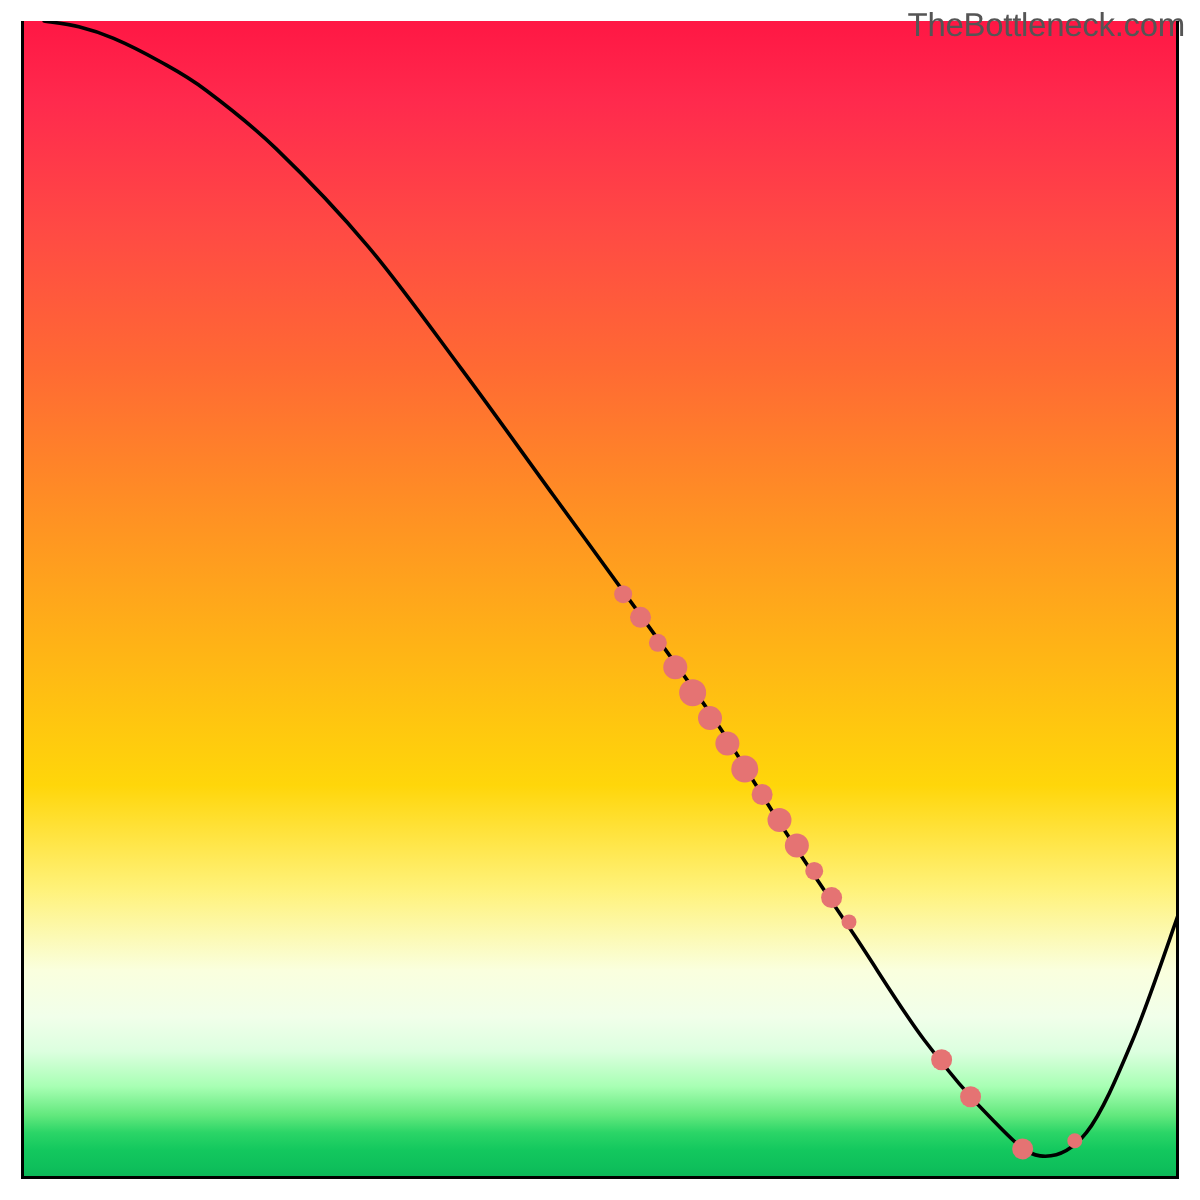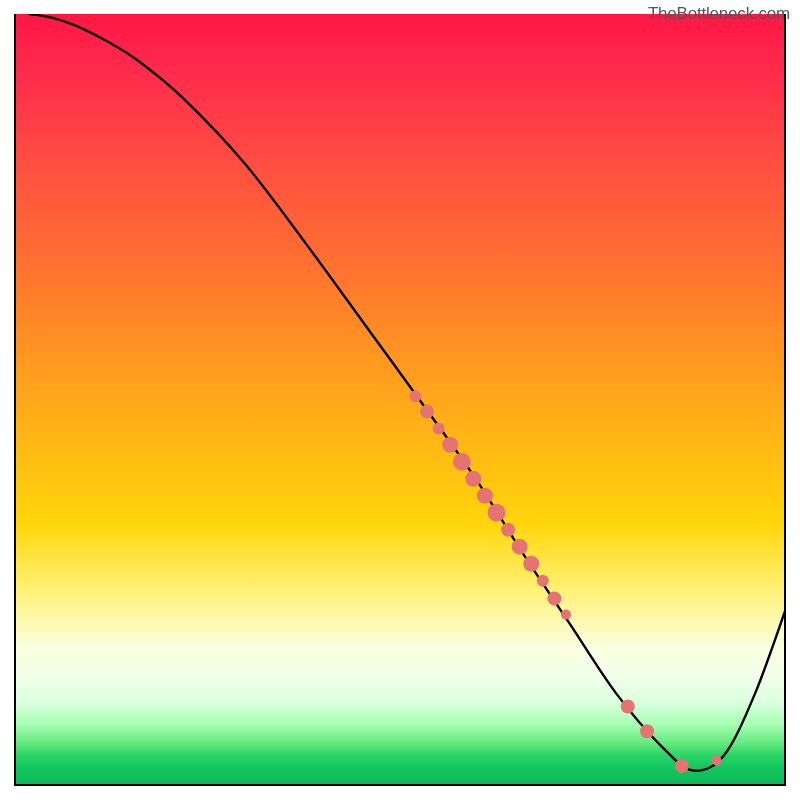--- a/index.html
+++ b/index.html
@@ -13,21 +13,21 @@
   }
   .wrap {
     position: relative;
     width: 800px;
     height: 800px;
   }
   .watermark {
     position: absolute;
     top: 4px;
     right: 10px;
-    font-size: 17px;
+    font-size: 22px;
     font-weight: 500;
     color: #555;
     z-index: 5;
     letter-spacing: -0.2px;
   }
   .plot {
     position: absolute;
     left: 14px;
     top: 14px;
     width: 772px;

